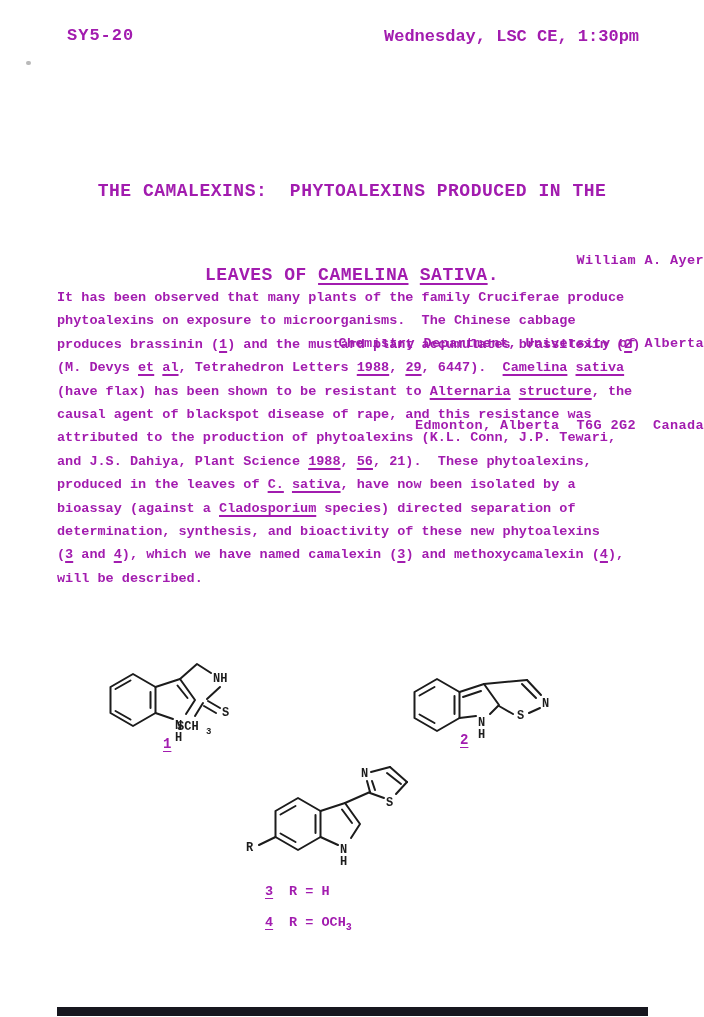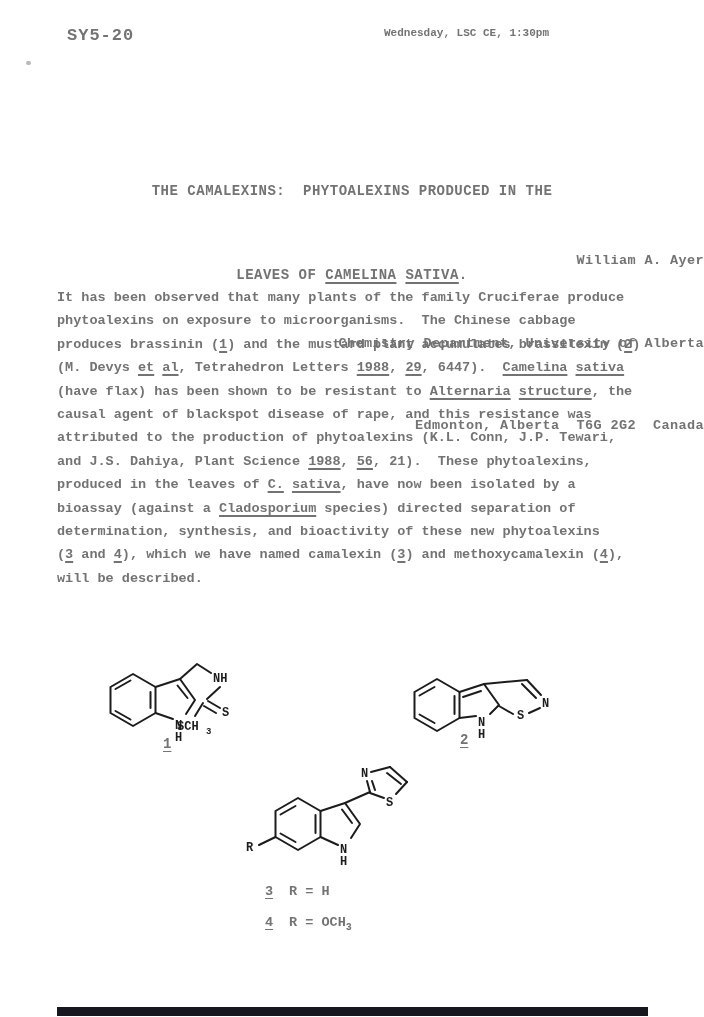--- a/index.html
+++ b/index.html
@@ -1,24 +1,24 @@
 <!DOCTYPE html>
 <html><head>
 <meta charset="utf-8">
 <style>
   html,body { margin:0; padding:0; background:#e8e8e8; }
   .page {
     position:relative; width:704px; height:1017px; background:#ffffff;
     font-family:"Liberation Mono","DejaVu Sans Mono",monospace;
-    color:#737373; overflow:hidden; margin:0 auto;
+    color:#a21caf; overflow:hidden; margin:0 auto;
   }
   .hdr-code { position:absolute; left:67px; top:26px; font-size:17px; font-weight:bold; letter-spacing:1px; white-space:pre; }
-  .hdr-schedule { position:absolute; left:384px; top:27px; font-size:11px; font-weight:bold; white-space:pre; }
+  .hdr-schedule { position:absolute; left:384px; top:27px; font-size:17px; font-weight:bold; white-space:pre; }
   .speck { position:absolute; left:26px; top:61px; width:5px; height:4px; background:#b9b9b9; border-radius:2px; }
-  .title-block { position:absolute; left:0; top:121px; width:704px; text-align:center; font-weight:bold; font-size:14px; line-height:28px; letter-spacing:0.5px; white-space:pre; }
+  .title-block { position:absolute; left:0; top:121px; width:704px; text-align:center; font-weight:bold; font-size:18px; line-height:28px; letter-spacing:0.5px; white-space:pre; }
   .author-block { position:absolute; left:0; top:192px; width:704px; text-align:right; font-weight:bold; font-size:13.5px; line-height:27.5px; letter-spacing:0.4px; white-space:pre; }
   .abstract { position:absolute; left:57px; top:286px; width:600px; font-size:13.5px; font-weight:bold; line-height:23.4px; }
   .abs-line { white-space:pre; }
   u { text-decoration:underline; text-underline-offset:3px; text-decoration-thickness:1.5px; }
   .struct { position:absolute; }
   .struct path, .struct line { stroke:#1c1c1c; stroke-width:2; fill:none; stroke-linecap:round; stroke-linejoin:round; }
   .struct text { fill:#1c1c1c; font-family:"Liberation Mono","DejaVu Sans Mono",monospace; font-weight:bold; font-size:12px; }
   .struct text.small { font-size:9px; }
   .compound-num { position:absolute; font-size:14px; font-weight:bold; text-decoration:underline; text-underline-offset:3px; }
   .legend { position:absolute; left:265px; top:879px; font-size:13.5px; font-weight:bold; line-height:26.5px; }

